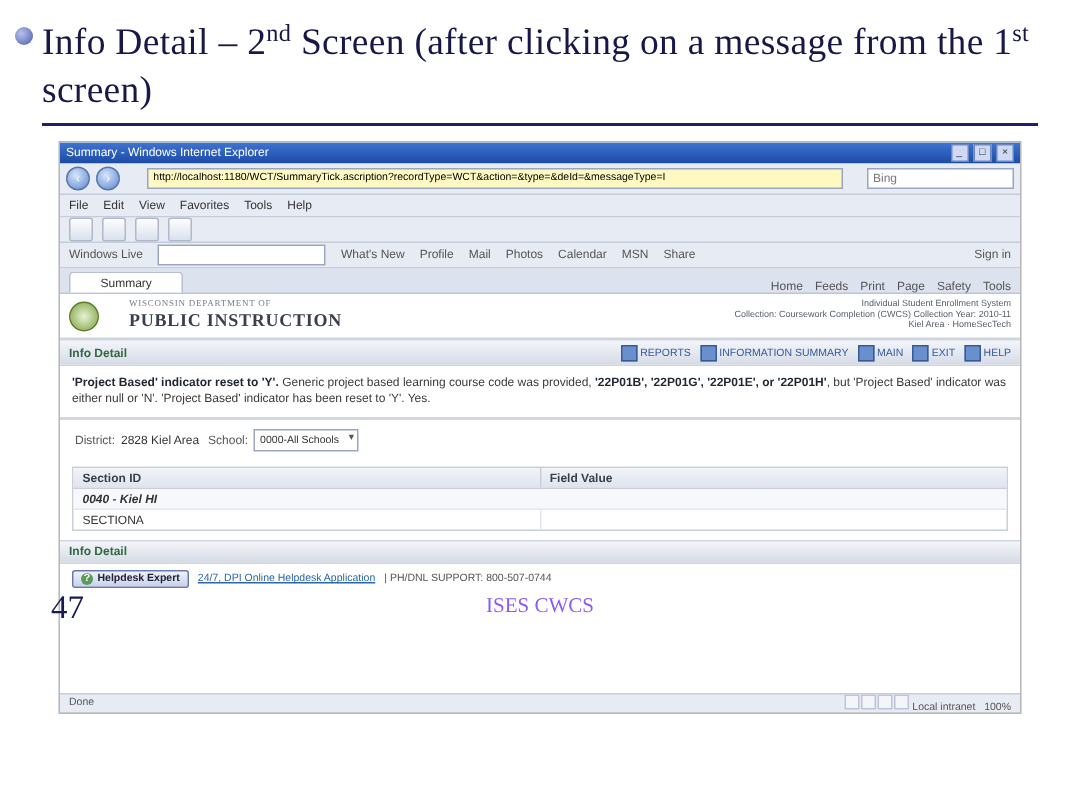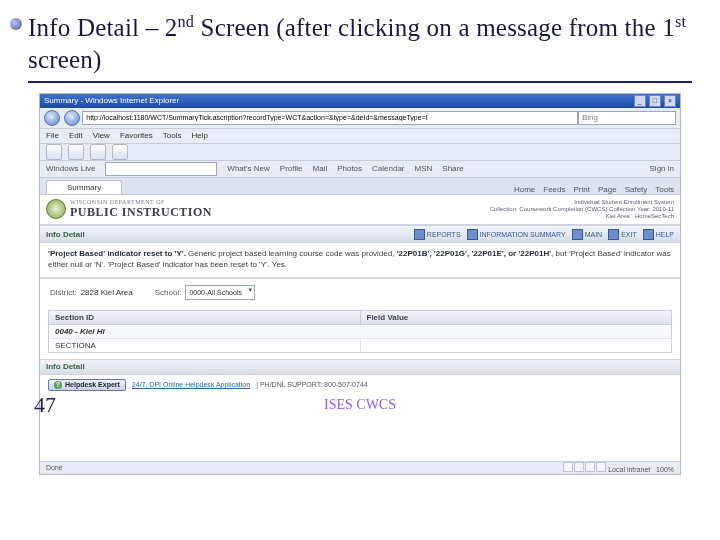--- a/index.html
+++ b/index.html
@@ -7,48 +7,48 @@
   .bullet{position:absolute;left:10px;top:18px;width:12px;height:12px;border-radius:50%;background:radial-gradient(circle at 35% 35%,#b7c1ef,#4a5aa8)}
   h1.title{font-family:Georgia,"Times New Roman",serif;font-weight:400;font-size:25px;line-height:1.25;color:#181848;margin:0 0 6px 0;letter-spacing:.2px}
   .hr{height:2px;background:#1f1f6f;margin:4px 0 10px 0}
   .shot{border:1px solid #b8b8b8;background:#eef2f8;width:640px;height:380px;margin:0 auto;box-shadow:0 0 2px #999 inset;font-size:8px;color:#333;position:relative;overflow:hidden}
   
   .tb{height:14px;background:linear-gradient(#3f74d0,#1c4aa8);color:#fff;display:flex;align-items:center;padding:0 4px;justify-content:space-between}
   .tb .t{font-size:8px}
   .tb .wbtns span{display:inline-block;width:10px;height:10px;background:#cfd9ef;color:#234;border:1px solid #6a86c4;text-align:center;line-height:9px;font-size:7px;margin-left:1px}
   .addr{height:16px;background:#e7ebf3;display:flex;align-items:center;padding:2px 4px;border-bottom:1px solid #c6ccd8}
   .addr .nav span{display:inline-block;width:14px;height:14px;border-radius:50%;background:radial-gradient(circle at 40% 35%,#d7e4f8,#5a87cf);border:1px solid #5775b0;margin-right:2px;text-align:center;color:#fff;line-height:13px}
-  .addr input{flex:1;margin:0 0;height:12px;border:1px solid #9aa6c0;font-size:7px;padding:0 3px;background:#ffffff}
+  .addr input{flex:1;margin:0 16px;height:12px;border:1px solid #9aa6c0;font-size:7px;padding:0 3px;background:#fef9c3}
   .addr .sbox{width:90px;height:12px;border:1px solid #9aa6c0;background:#fff;padding:0 3px;display:flex;align-items:center;color:#7a7a7a}
   .menubar{height:14px;background:#e7ebf3;display:flex;align-items:center;gap:10px;padding:0 6px;border-bottom:1px solid #c6ccd8;color:#333}
   .icobar{height:16px;background:#e7ebf3;display:flex;align-items:center;gap:6px;padding:0 6px;border-bottom:1px solid #c6ccd8}
   .ic{width:14px;height:14px;border:1px solid #b0b8ca;background:linear-gradient(#fdfdfd,#dbe2ee);border-radius:2px}
   .live{height:16px;background:#e7ebf3;display:flex;align-items:center;padding:0 6px;gap:10px;border-bottom:1px solid #c6ccd8;color:#555}
   .live .srch{width:110px;height:12px;border:1px solid #9aa6c0;background:#fff}
   .tabs{height:16px;background:#dde3ee;display:flex;align-items:flex-end;padding:0 6px;border-bottom:1px solid #bcc4d6;justify-content:space-between}
   .tabs .tab{background:#fff;border:1px solid #b7bfd0;border-bottom:none;border-radius:3px 3px 0 0;height:13px;padding:0 20px;display:flex;align-items:center;color:#333}
   .tabs .rtools{display:flex;gap:8px;color:#555;align-items:center}
   .page{background:#fff;height:calc(100% - 14px - 16px - 14px - 16px - 16px - 16px - 12px);overflow:hidden}
   .hdr{display:flex;align-items:center;justify-content:space-between;padding:4px 6px;border-bottom:1px solid #cfd5df}
-  .logo{display:flex;align-items:flex-start;gap:4px}
+  .logo{display:flex;align-items:flex-end;gap:20px}
   .logo .seal{width:18px;height:18px;border-radius:50%;background:radial-gradient(circle,#e8f2d7,#7ba23d);border:1px solid #5e7e2b}
   .logo .txt{font-family:Georgia,serif;letter-spacing:.5px;color:#37404c}
   .logo .txt .sm{font-size:6px;display:block;color:#7a828e}
   .logo .txt .lg{font-size:12px;font-weight:bold;display:block}
   .hdrR{font-size:6px;text-align:right;color:#5a616c;line-height:1.2}
   .bar{height:16px;background:linear-gradient(#f3f5f9,#d6dbe6);border-top:1px solid #cfd5df;border-bottom:1px solid #cfd5df;display:flex;align-items:center;justify-content:space-between;padding:0 6px}
   .bar .lab{font-weight:bold;color:#364}
   .bar .links{display:flex;gap:6px;align-items:center}
   .bar .lnk{display:flex;align-items:center;gap:2px;color:#355a9c;font-size:7px}
   .lnk .i{width:9px;height:9px;background:#6a8fce;border:1px solid #3a5a94}
   .msg{padding:6px 8px;font-size:8px;color:#3a3a3a;border-bottom:2px solid #d2d6dd;line-height:1.35;background:#fff}
   .msg b{color:#1e2732}
   .hl{color:#111;font-weight:bold}
   .codes{color:#111}
-  .filters{padding:6px 10px;display:flex;gap:22px;align-items:center;flex-wrap:wrap}
+  .filters{padding:6px 10px;display:flex;gap:6px;align-items:center;flex-wrap:wrap}
   .fld{display:flex;align-items:center;gap:4px}
   .fld label{color:#555}
   .fld .val{}
   select,.sel{height:13px;border:1px solid #9aa6c0;background:#fff;font-size:7px;padding:0 12px 0 3px;position:relative;display:inline-flex;align-items:center}
   .sel:after{content:"▾";position:absolute;right:2px;top:0;color:#556}
   .refresh{display:flex;align-items:center;gap:3px;color:#2a7a2a;font-size:7px;margin-left:auto;cursor:pointer}
   .refresh .ri{width:10px;height:10px;border:1px solid #3a8a3a;border-radius:50%;position:relative}
   .refresh .ri:after{content:"";position:absolute;width:4px;height:4px;border-top:1px solid #3a8a3a;border-right:1px solid #3a8a3a;top:2px;left:2px;transform:rotate(45deg)}
   .tbl{margin:4px 8px 0 8px;border:1px solid #c9cfd9}
   .tbl .th{display:flex;background:linear-gradient(#f2f4f8,#dfe3ec);border-bottom:1px solid #c9cfd9}

